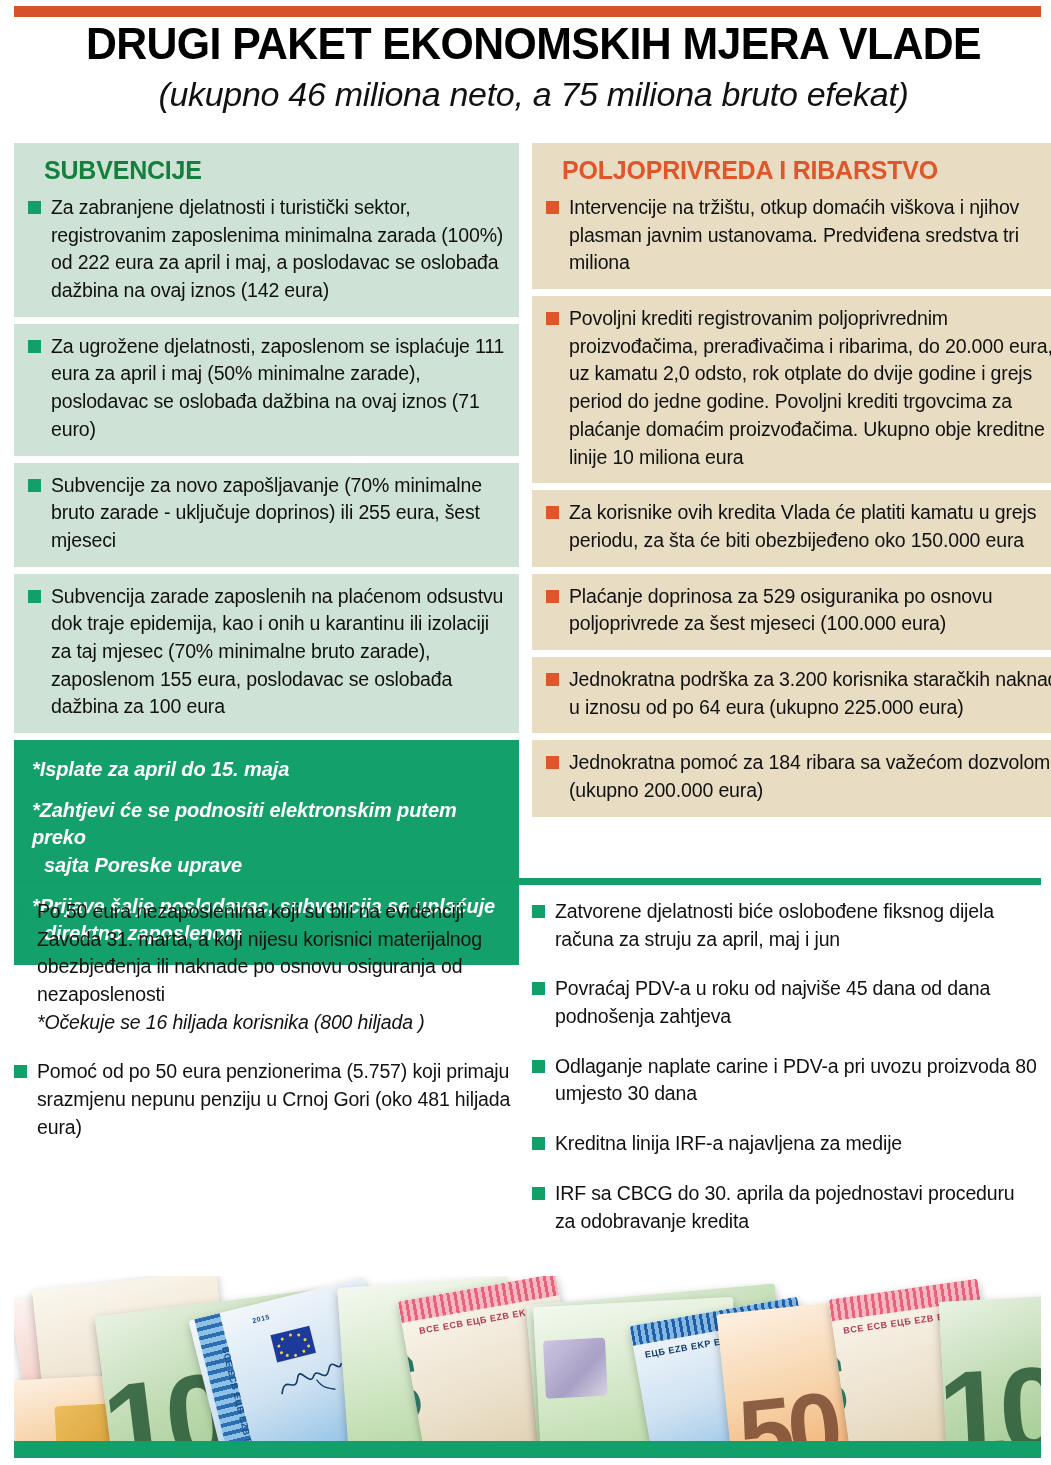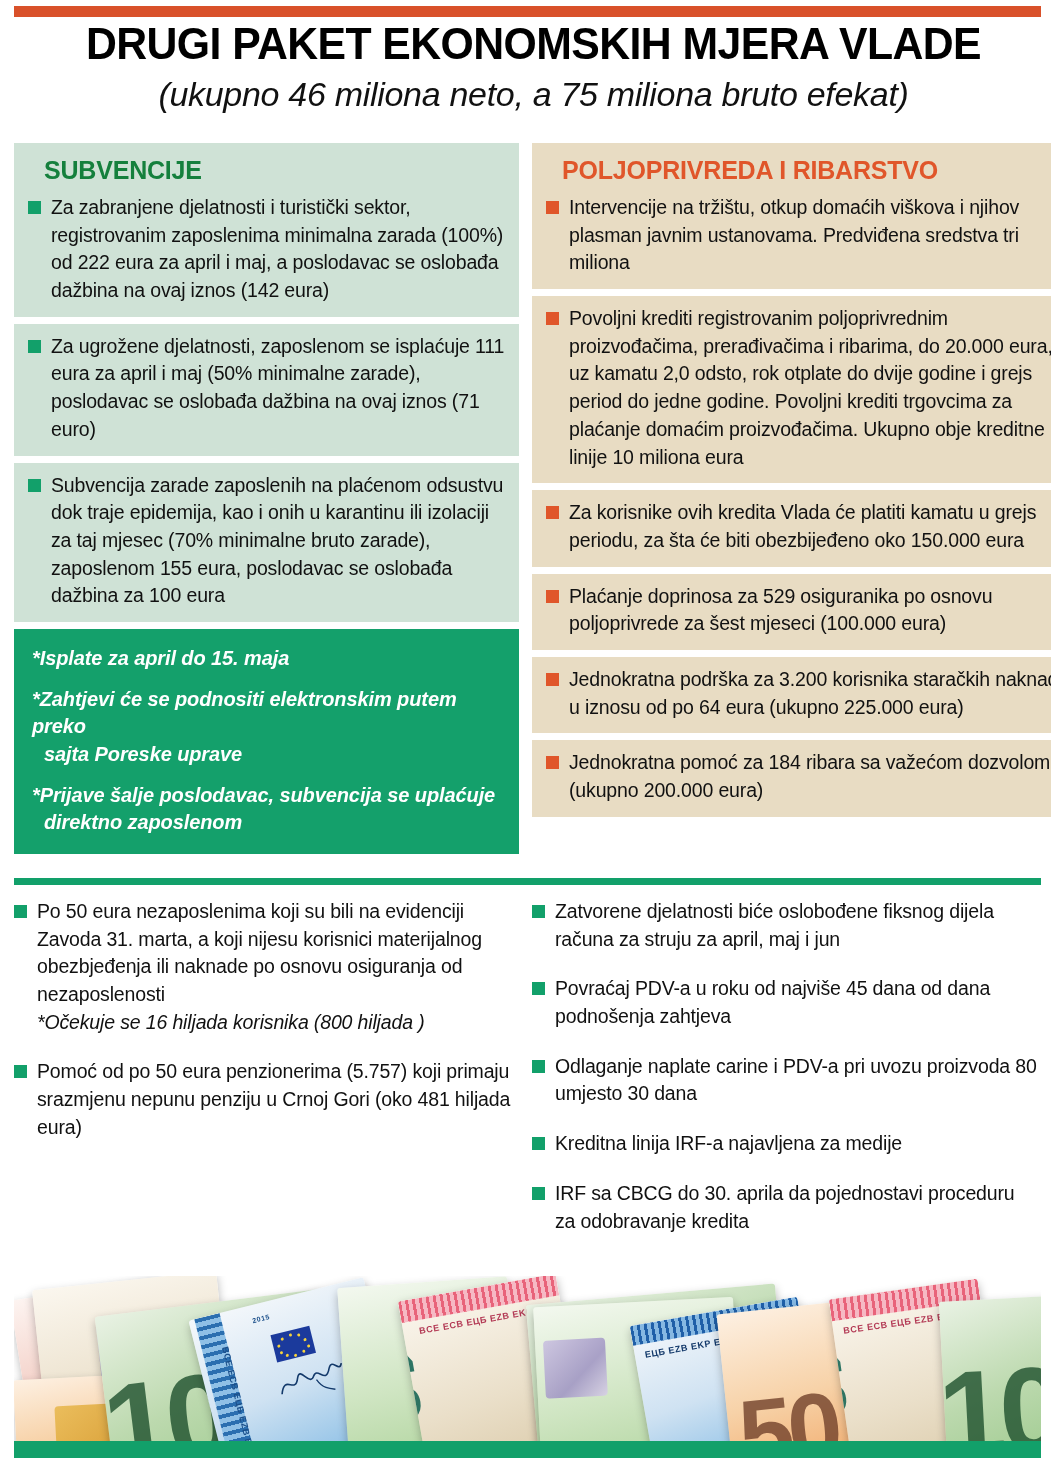--- a/index.html
+++ b/index.html
@@ -248,20 +248,26 @@
         </div>
       </div>
 
       <div class="card green">
         <div class="item">
           <span class="bullet g"></span>
           <span class="item-text">Za ugrožene djelatnosti, zaposlenom se isplaćuje 111 eura za april i maj (50% minimalne zarade), poslodavac se oslobađa dažbina na ovaj iznos (71 euro)</span>
         </div>
       </div>
 
+      <div class="card green">
+        <div class="item">
+          <span class="bullet g"></span>
+          <span class="item-text">Subvencije za novo zapošljavanje (70% minimalne bruto zarade - uključuje doprinos) ili 255 eura, šest mjeseci</span>
+        </div>
+      </div>
 
       <div class="card green">
         <div class="item">
           <span class="bullet g"></span>
           <span class="item-text">Subvencija zarade zaposlenih na plaćenom odsustvu dok traje epidemija, kao i onih u karantinu ili izolaciji za taj mjesec (70% minimalne bruto zarade), zaposlenom 155 eura, poslodavac se oslobađa dažbina za 100 eura</span>
         </div>
       </div>
 
       <div class="card solid">
         <div class="note">

